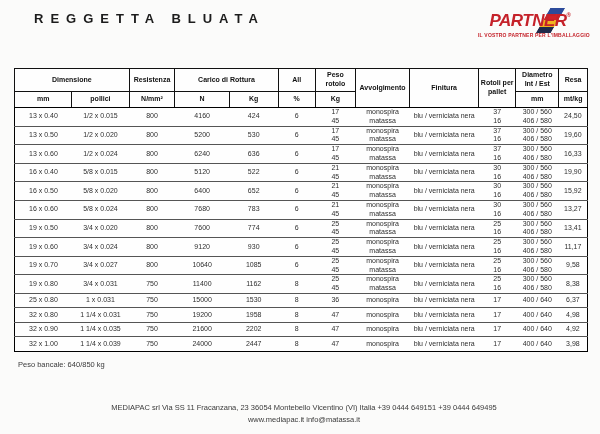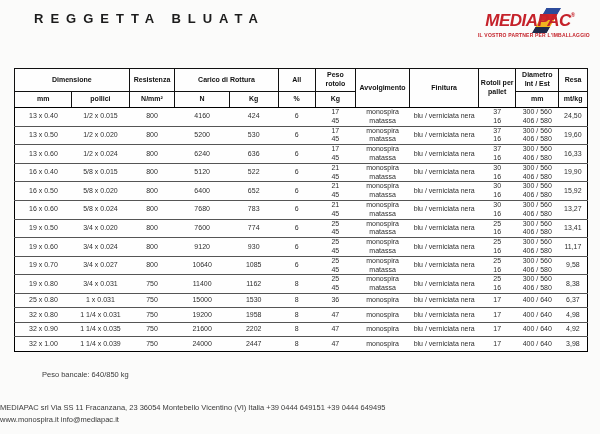--- a/index.html
+++ b/index.html
@@ -38,40 +38,40 @@
   thead tr.h2 th, thead th[rowspan]{border-bottom:1.5px solid #000;}
   tbody td{
     text-align:center;vertical-align:middle;font-size:7px;color:#2e2e2e;
     padding:0 1px;white-space:nowrap;border-bottom:1px solid #555;
   }
   tbody td div{line-height:8.8px;}
   tr.tall{height:18px;}
   tr.short{height:14.5px;}
   tbody tr:last-child td{border-bottom:none;}
   
-  .footnote{position:absolute;left:18px;top:370px;font-size:7.5px;color:#3a3a3a;margin-left:24px;}
-  .footer{position:absolute;left:0;right:0;top:402px;text-align:left;
+  .footnote{position:absolute;left:18px;top:360px;font-size:7.5px;color:#3a3a3a;}
+  .footer{position:absolute;left:8px;right:0;top:402px;text-align:center;
     font-size:7.5px;color:#3a3a3a;line-height:1.65;}
 </style>
 </head>
 <body>
 
 <div class="title">
   <div>REGGETTA BLUATA</div>
 </div>
 
 <div class="logo" style="color: rgb(197, 34, 42);">
   <div class="logo-mark">
     <span class="stripes">
       <div style="height: 6px; background: rgb(44, 75, 155);"></div>
       <div style="height: 6px; background: rgb(209, 35, 42);"></div>
       <div style="height: 7px; background: rgb(240, 180, 31);"></div>
       <div style="height: 6px; background: rgb(30, 42, 74);"></div>
     </span>
-    <span class="brand">MEDIAPAC</span><span class="reg">®</span>
+    <span class="brand">PARTNER</span><span class="reg">®</span>
   </div>
   <div class="tagline">IL VOSTRO PARTNER PER L'IMBALLAGGIO</div>
 </div>
 
 <table class="product">
   <colgroup>
     <col style="width:10%">
       <col style="width:10%">
       <col style="width:8%">
     <col style="width:9.5%">
@@ -682,14 +682,14 @@
           <div>3,98</div>
         </td>
       </tr>
     </tbody>
 </table>
 
 <div class="footnote">Peso bancale: 640/850 kg</div>
 
 <div class="footer">
   <div>MEDIAPAC srl Via SS 11 Fracanzana, 23 36054 Montebello Vicentino (VI) Italia +39 0444 649151 +39 0444 649495</div>
-  <div>www.monospira.it info@mediapac.it</div>
+  <div>www.mediapac.it info@matassa.it</div>
 </div>
 
 </body></html>

